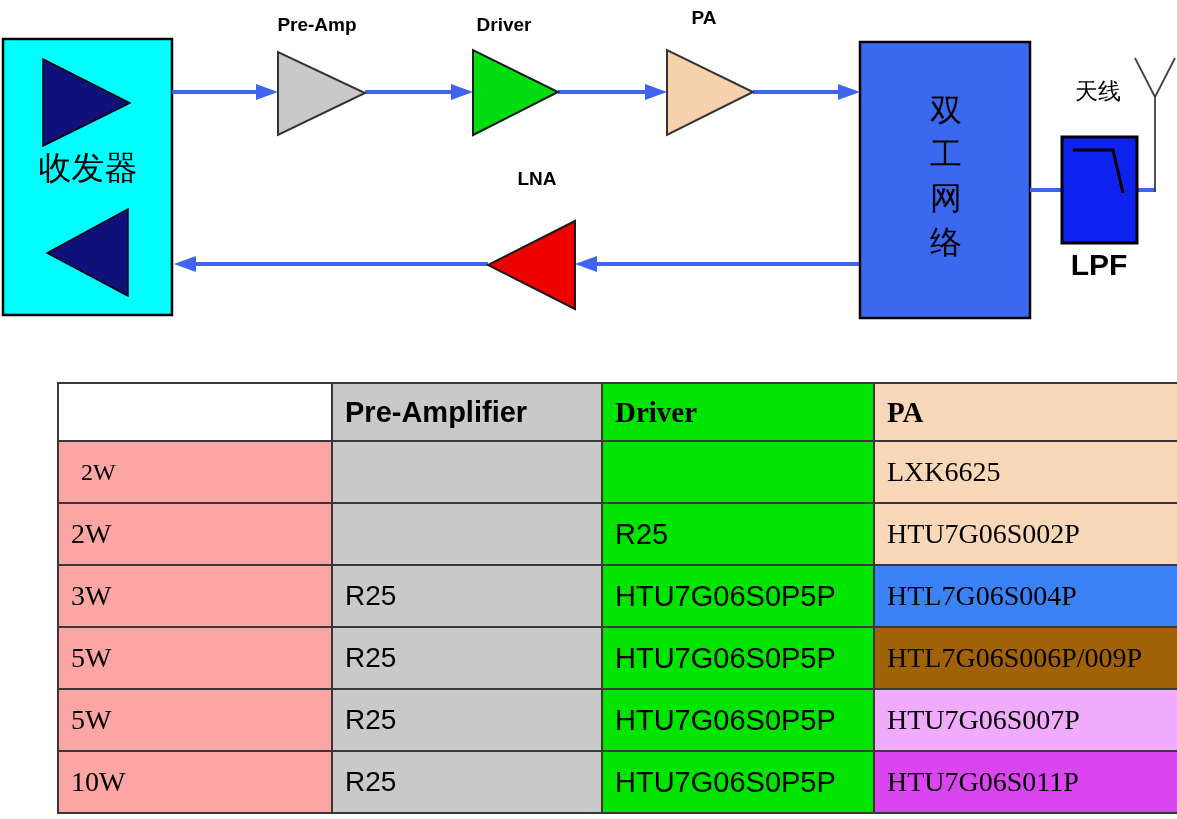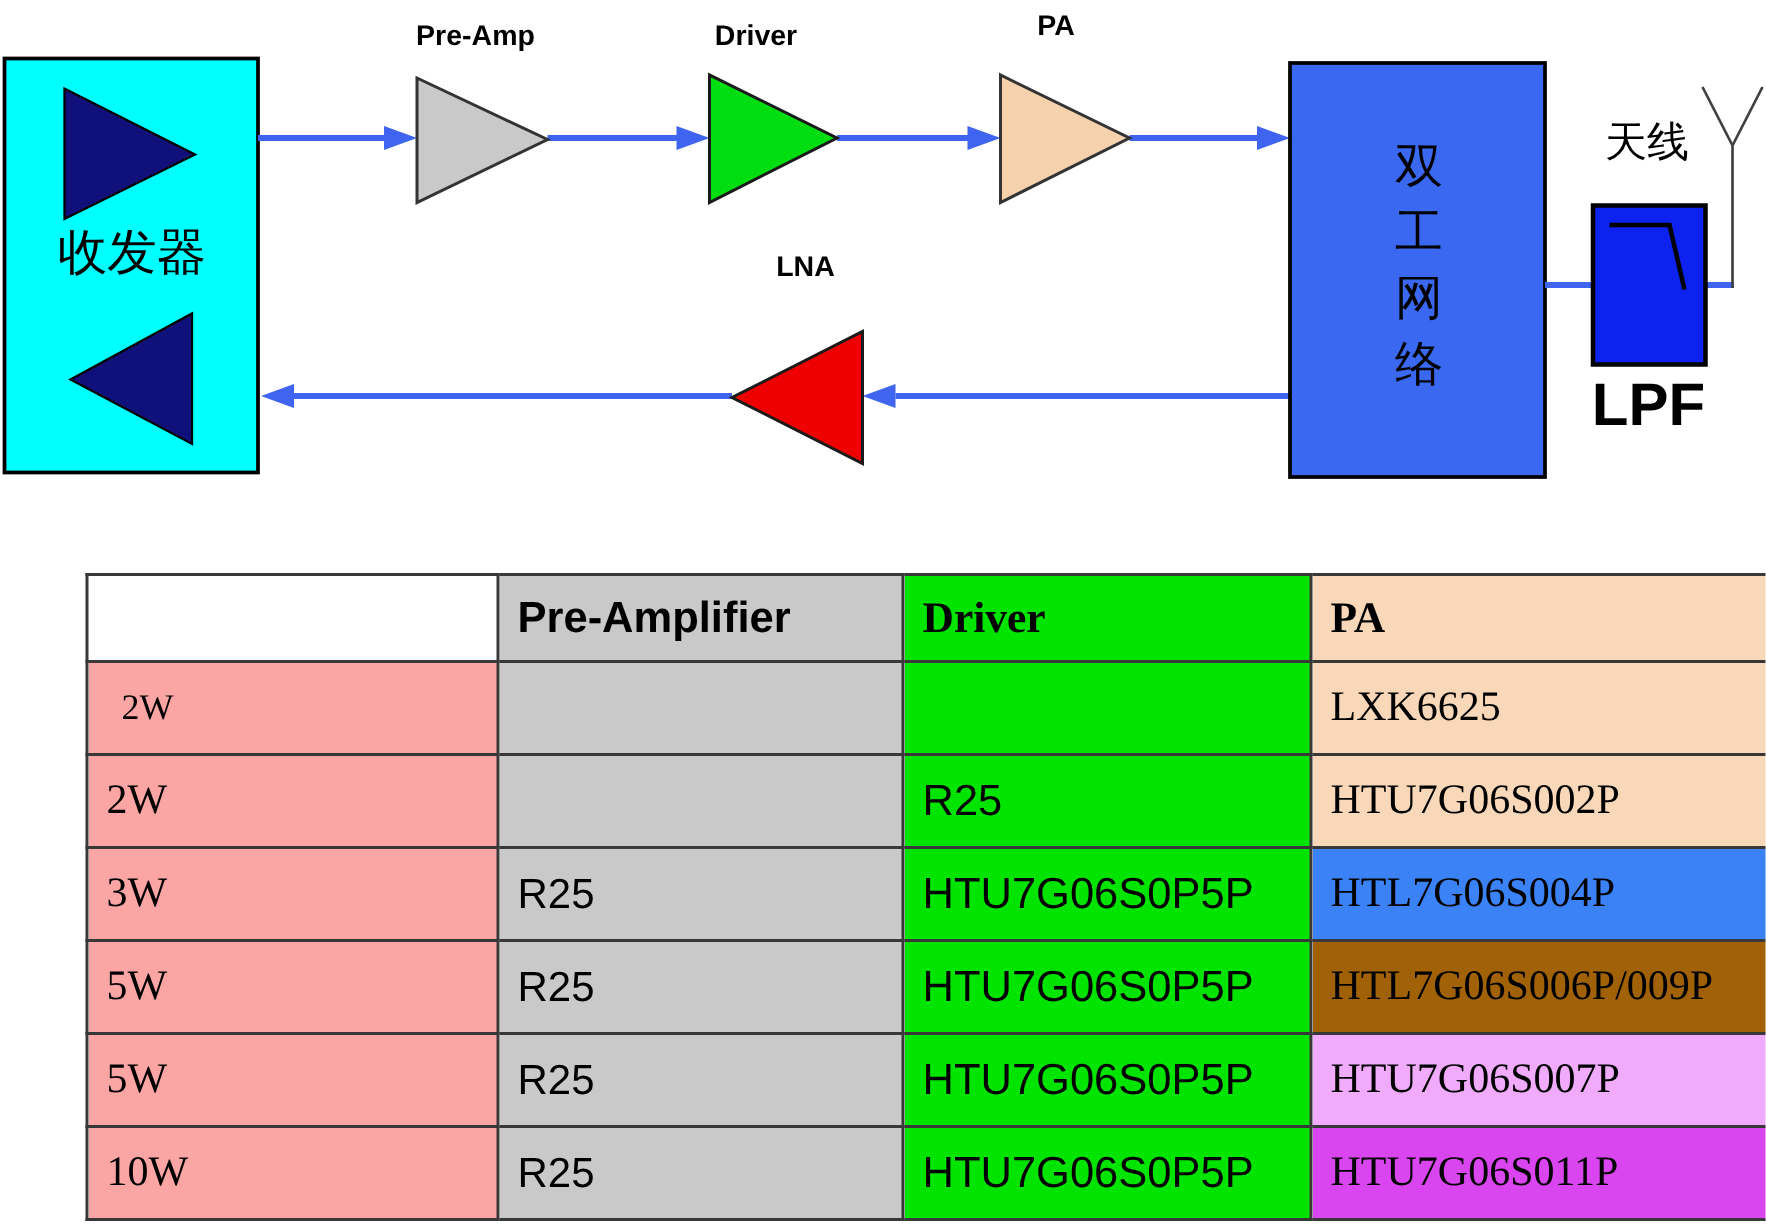--- a/index.html
+++ b/index.html
@@ -13,22 +13,22 @@
   .dlabel { position: absolute; color: #000; text-align: center; white-space: nowrap; }
   .amp-label { font-weight: bold; font-size: 19px; font-family: "Liberation Sans", sans-serif; }
   .cjk-label { font-family: "Liberation Serif", serif; font-size: 31px; }
   .lbl-transceiver { left: 22px; top: 146px; width: 132px; font-size: 33px; }
   .lbl-preamp { left: 246px; top: 14px; width: 142px; }
   .lbl-driver { left: 448px; top: 14px; width: 112px; }
   .lbl-pa     { left: 668px; top: 7px;  width: 72px; }
   .lbl-lna    { left: 492px; top: 168px; width: 90px; }
   .lbl-duplex { left: 925px; top: 88px; width: 42px; font-size: 32px; line-height: 44px;
                 white-space: pre-line; text-align: center; }
-  .lbl-antenna { left: 1060px; top: 76px; width: 76px; font-size: 28px; }
-  .lbl-lpf    { left: 1060px; top: 248px; width: 78px; font-weight: bold; font-size: 40px; }
+  .lbl-antenna { left: 1060px; top: 76px; width: 76px; font-size: 23px; }
+  .lbl-lpf    { left: 1060px; top: 248px; width: 78px; font-weight: bold; font-size: 30px; }
 
   
   #parts-table { position: absolute; left: 13px; top: 382px; border-collapse: collapse;
                  table-layout: fixed; width: 1157px; margin-left: 44px; }
   #parts-table th, #parts-table td { border: 2px solid #383838; vertical-align: middle;
                  padding: 0 0 0 12px; overflow: hidden; }
   #parts-table thead tr { height: 58px; }
   #parts-table tbody tr { height: 62px; }
   th.h-blank  { background: #ffffff; }
   th.h-preamp { font-family: "Liberation Sans", sans-serif; font-weight: bold; font-size: 29px; text-align: left; }

